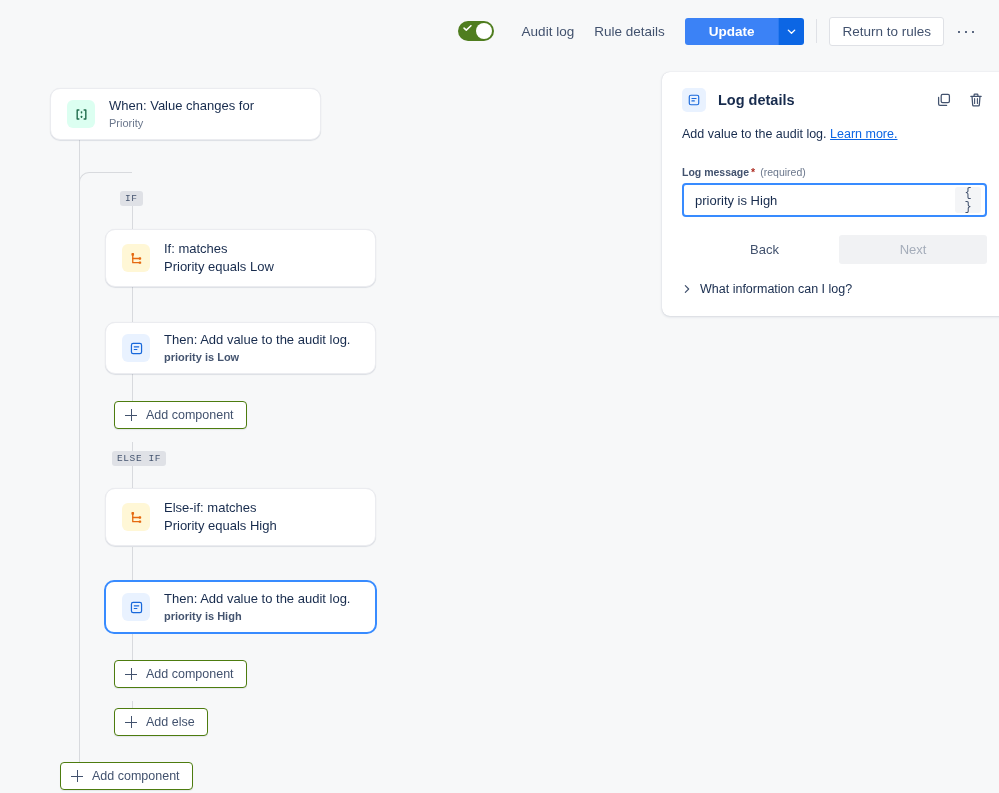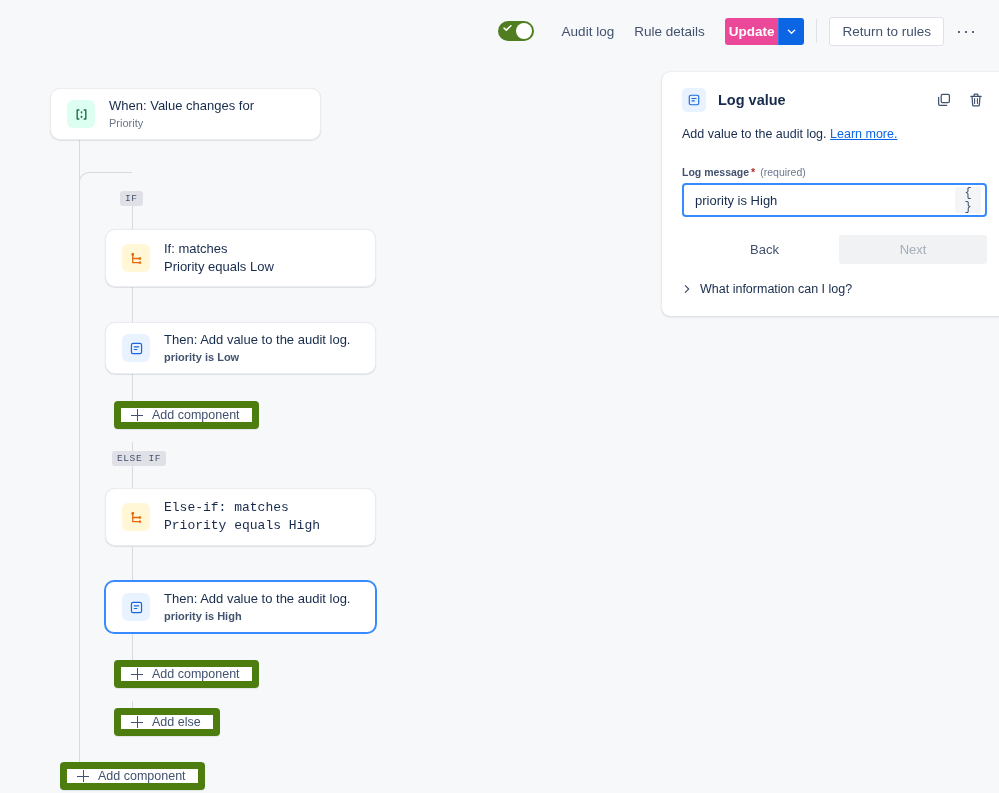--- a/index.html
+++ b/index.html
@@ -47,22 +47,22 @@
     position: absolute; right: 2px; top: 2px;
     width: 16px; height: 16px; border-radius: 50%; background: #fff;
   }
   .hbtn {
     font-size: 13.5px; color: #42526e; background: transparent; border: 0;
     padding: 6px 10px; border-radius: 3px; cursor: pointer;
     font-family: inherit; white-space: nowrap;
   }
   .update-group { display: flex; margin-left: 10px; }
   .update-main {
-    background: #ec4899; color: #fff; border: 0; font-size: 13.5px; font-weight: bold;
-    padding: 6px 4px; border-radius: 3px 0 0 3px; cursor: pointer; font-family: inherit;
+    background: #3b82f6; color: #fff; border: 0; font-size: 13.5px; font-weight: bold;
+    padding: 6px 24px; border-radius: 3px 0 0 3px; cursor: pointer; font-family: inherit;
   }
   .update-caret {
     background: #0c66e4; color: #fff; border: 0; width: 26px;
     border-radius: 0 3px 3px 0; cursor: pointer;
     display: flex; align-items: center; justify-content: center;
     border-left: 1px solid #2a7af0;
   }
   .hdivider { width: 1px; height: 24px; background: #dfe1e6; margin: 0 12px; }
   .return-btn {
     font-size: 13.5px; color: #42526e; background: #fff;
@@ -108,21 +108,21 @@
 
   
   .chip {
     position: absolute; background: #dfe1e6; color: #44546f;
     font-size: 9.5px; letter-spacing: .6px; font-weight: normal;
     padding: 2px 5px; border-radius: 3px; font-family: "Liberation Mono","DejaVu Sans Mono",monospace;
   }
 
   
   .add-btn {
-    position: absolute; background: #fff; border: 7px solid #4d7c0f;
+    position: absolute; background: #fff; border: 1px solid #4d7c0f;
     border-radius: 4px; height: 28px; display: flex; align-items: center;
     padding: 0 12px 0 10px; gap: 9px; cursor: pointer;
     font-size: 12.5px; color: #42526e; font-family: inherit;
     box-shadow: 0 1px 1px rgba(9,30,66,.08);
   }
   .plus { width: 12px; height: 12px; position: relative; flex: 0 0 auto; }
   .plus:before, .plus:after {
     content: ""; position: absolute; background: #42526e;
   }
   .plus:before { left: 0; top: 5.5px; width: 12px; height: 1.4px; }
@@ -283,21 +283,21 @@
         <div class="node-title">Then: Add value to the audit log.</div>
         <div class="node-sub strong">priority is Low</div>
       </div>
     </div>
 
     <div class="add-btn" style="left:114px; top:339px;">
       <span class="plus"></span>
       <span>Add component</span>
     </div>
 
-    <div class="node" style="left:105px; top:426px; width:271px; height:58px;font-family:Liberation Mono, monospace;">
+    <div class="node" style="left:105px; top:426px; width:271px; height:58px;">
       <div class="node-icon icon-yellow">
         <svg width="15" height="15" viewBox="0 0 16 16">
           <path d="M4 3.6 V8 H11.2" fill="none" stroke="#e56910" stroke-width="1.4" stroke-linecap="round" stroke-linejoin="round"></path>
           <path d="M4 8 V12.4 H11.2" fill="none" stroke="#e56910" stroke-width="1.4" stroke-linecap="round" stroke-linejoin="round"></path>
           <rect x="2.6" y="2.2" width="2.8" height="2.8" rx=".7" fill="#e56910"></rect>
           <rect x="10.4" y="6.7" width="2.6" height="2.6" rx=".7" fill="#e56910"></rect>
           <rect x="10.4" y="11.1" width="2.6" height="2.6" rx=".7" fill="#e56910"></rect>
         </svg>
       </div>
       <div class="node-text">
@@ -340,21 +340,21 @@
   <div class="panel">
 
     <div class="panel-head">
       <div class="panel-icon">
         <svg width="14" height="14" viewBox="0 0 16 16">
           <rect x="2.6" y="2.6" width="10.8" height="10.8" rx="1.8" fill="none" stroke="#1868db" stroke-width="1.3"></rect>
           <rect x="5" y="5.6" width="6" height="1.2" rx=".6" fill="#1868db"></rect>
           <rect x="5" y="8.4" width="4" height="1.2" rx=".6" fill="#1868db"></rect>
         </svg>
       </div>
-      <div class="panel-title">Log value</div>
+      <div class="panel-title">Log details</div>
       <div class="panel-actions">
         <button class="pa-btn">
           <svg width="16" height="16" viewBox="0 0 16 16">
             <rect x="5.2" y="2.4" width="8.2" height="8.2" rx="1.4" fill="none" stroke="#42526e" stroke-width="1.25"></rect>
             <path d="M10.6 13.4 H4 a1.4 1.4 0 0 1 -1.4 -1.4 V5.4" fill="none" stroke="#42526e" stroke-width="1.25" stroke-linecap="round"></path>
           </svg>
         </button>
         <button class="pa-btn">
           <svg width="16" height="16" viewBox="0 0 16 16">
             <path d="M2.8 4.3 H13.2" stroke="#42526e" stroke-width="1.25" stroke-linecap="round"></path>

